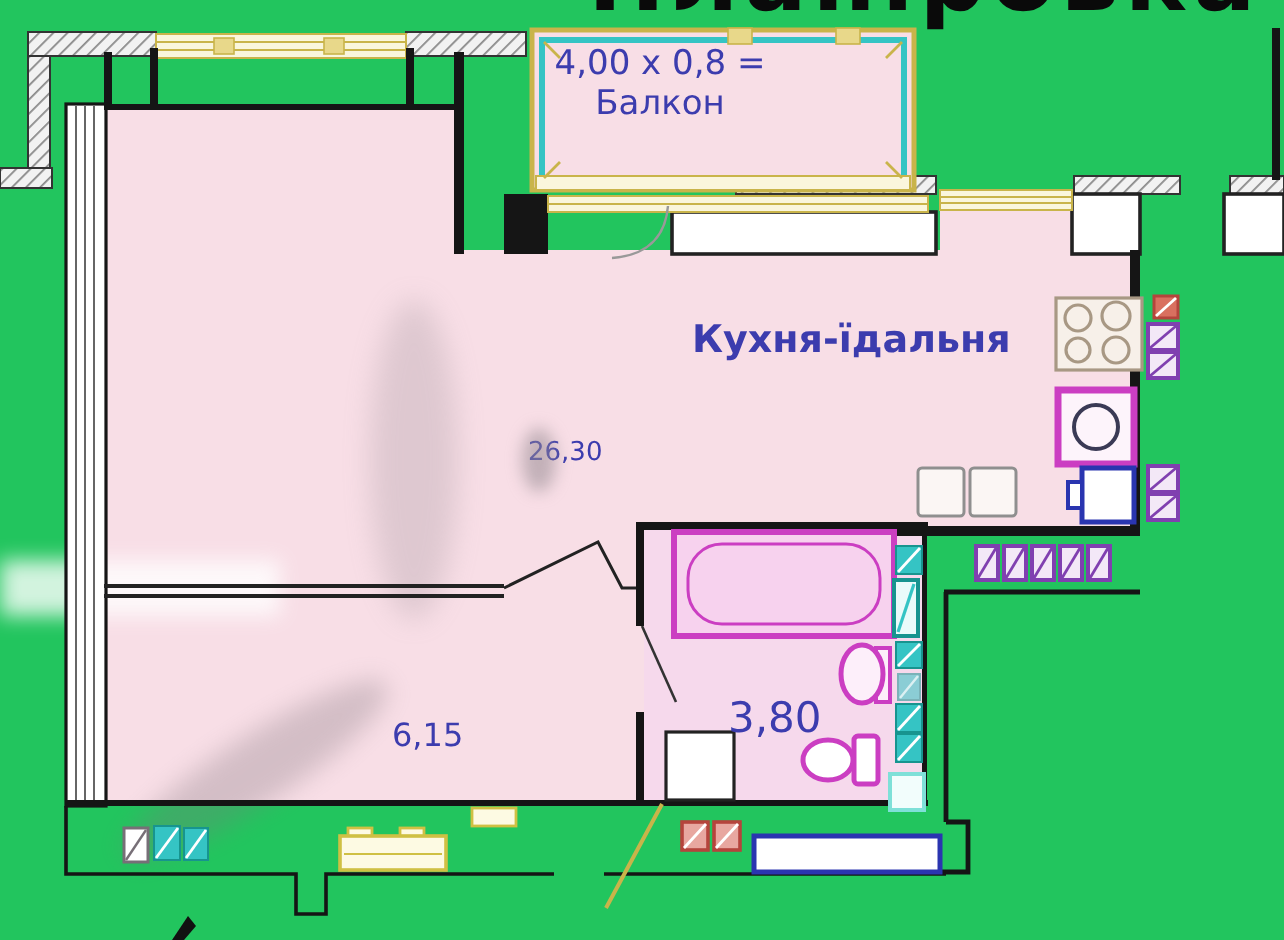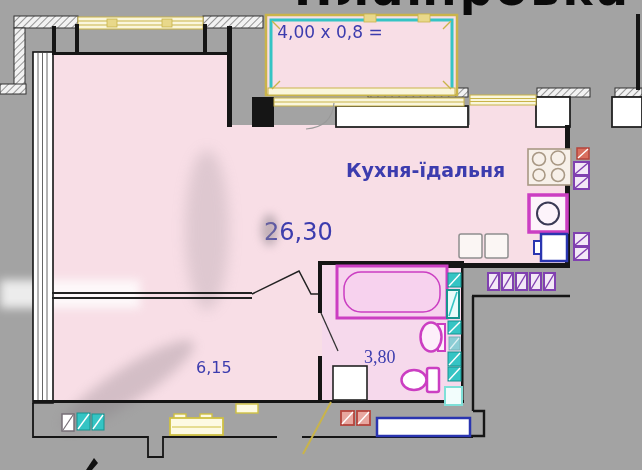--- a/index.html
+++ b/index.html
@@ -1,38 +1,38 @@
 <!DOCTYPE html>
 <html style="--c-room_fill: #f8dee6; --c-bath_fill: #f6d9ec; --c-wall: #151515; --c-label_text: #3c3cae; --c-title: #0a0a0a; --c-window_frame: #c9b44a; --c-window_fill: #faf6dc; --c-balcony_teal: #35c4c4; --c-fixture_magenta: #cb3ec2; --c-fixture_teal: #35c4c4; --c-teal_dark: #17948f; --c-vent_purple: #8040b0; --c-vent_red: #b5443c; --c-appliance_blue: #2a35b0; --c-furniture_yellow: #cfc043; --c-furniture_yellow_fill: #fdfae3; --c-stove_gray: #a89884;"><head>
 <meta charset="utf-8">
 <style>
   html,body{margin:0;padding:0;background:#fff;}
   .stage{
     position:relative;width:642px;height:470px;overflow:hidden;
-    background:#a3a3a3;font-family:"DejaVu Sans",sans-serif;
+    background:#22c55e;font-family:"DejaVu Sans",sans-serif;
   }
   .stage svg{position:absolute;left:0;top:0;}
   .lbl{
     position:absolute;color:var(--c-label_text,#3c3cae);
     font-family:"DejaVu Sans",sans-serif;line-height:1.05;white-space:nowrap;
   }
   .title-clip{
     position:absolute;left:288px;top:0;width:354px;height:15px;overflow:hidden;
   }
   .title-clip span{
     position:absolute;left:6px;top:-38px;font-size:46px;font-weight:bold;
     letter-spacing:3px;color:var(--c-title,#0a0a0a);font-family:"DejaVu Sans",sans-serif;
   }
   .balcony-text{left:266px;top:24px;width:128px;text-align:center;font-size:17px;font-weight:500;}
   .balcony-text .row{margin-bottom:2px;}
   .kitchen-label{left:346px;top:161px;font-size:19px;font-weight:600;}
-  .kitchen-area{left:264px;top:220px;font-size:24px;font-weight:500;}
+  .kitchen-area{left:264px;top:220px;font-size:13px;font-weight:500;}
   .hall-label{left:209px;top:330px;font-size:20px;font-weight:600;}
   .hall-area{left:196px;top:360px;font-size:16px;font-weight:500;}
-  .bath-area{left:364px;top:348px;font-size:18px;font-weight:500;font-family:Liberation Serif, serif;}
+  .bath-area{left:364px;top:348px;font-size:21px;font-weight:500;}
   .smudge-2{
     position:absolute;left:261px;top:214px;width:17px;height:32px;
     background:rgba(150,138,146,.55);filter:blur(4px);border-radius:50%;
   }
   
   .wall{fill:var(--c-wall,#151515);}
   .wline{stroke:var(--c-wall,#151515);fill:none;}
   .mag{stroke:var(--c-fixture_magenta,#cb3ec2);}
   .vent{fill:#f3e8f7;stroke:var(--c-vent_purple,#8040b0);stroke-width:2;}
   .ventd{stroke:var(--c-vent_purple,#8040b0);stroke-width:1.4;}
@@ -251,20 +251,21 @@
 
   <path d="M86,470 L94,458 L98,463 L92,470 Z" fill="#111"></path>
 </svg>
 
   <div class="title-clip">
     <span>Планіровка</span>
   </div>
 
   <div class="lbl balcony-text">
     <div class="row">4,00 x 0,8 =</div>
+    <div class="row">Балкон</div>
   </div>
 
   <div class="lbl kitchen-label">Кухня-їдальня</div>
   <div class="lbl kitchen-area">26,30</div>
   <div class="smudge-2"></div>
   <div class="lbl hall-area">6,15</div>
   <div class="lbl bath-area">3,80</div>
 
 </div>
 

